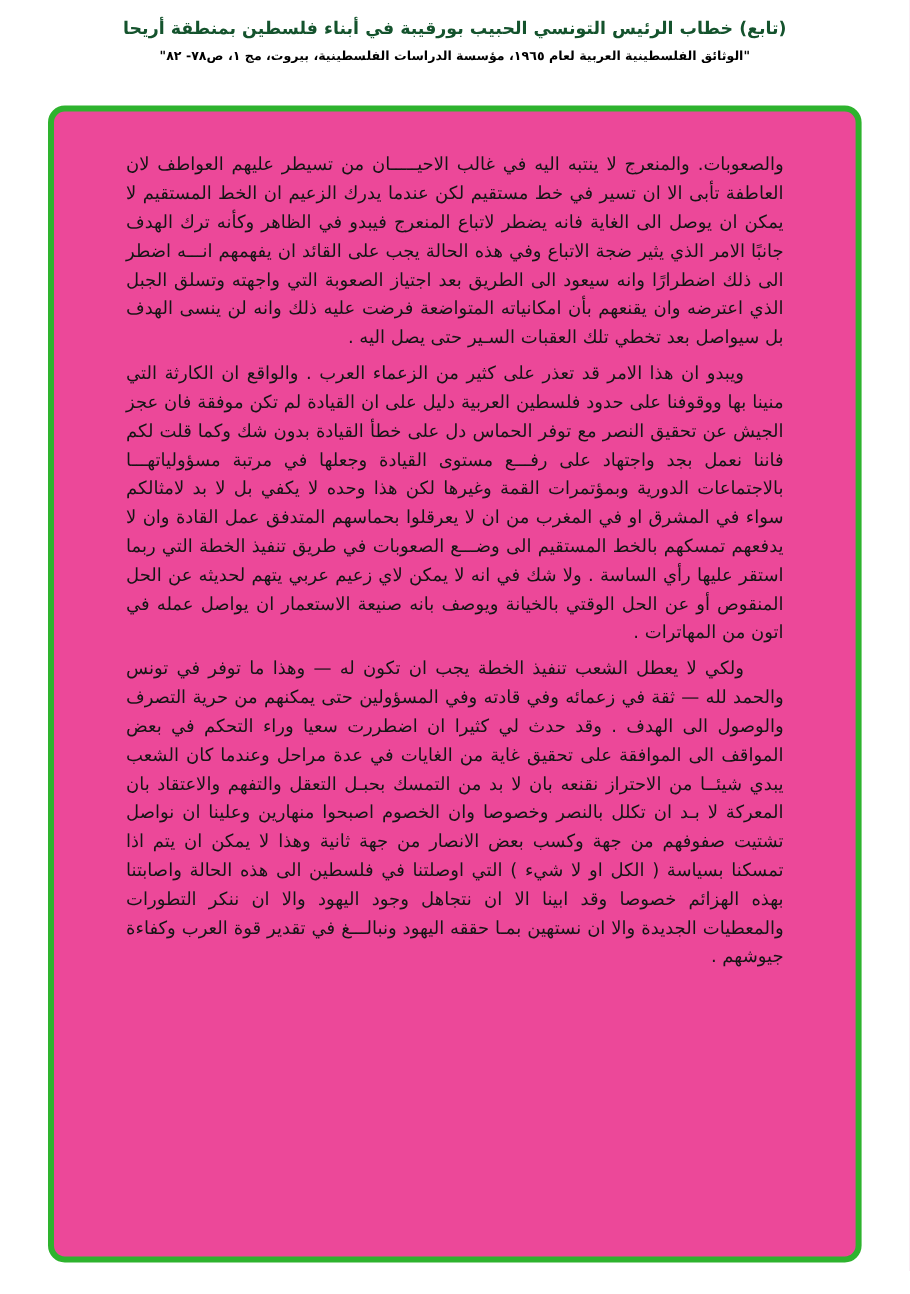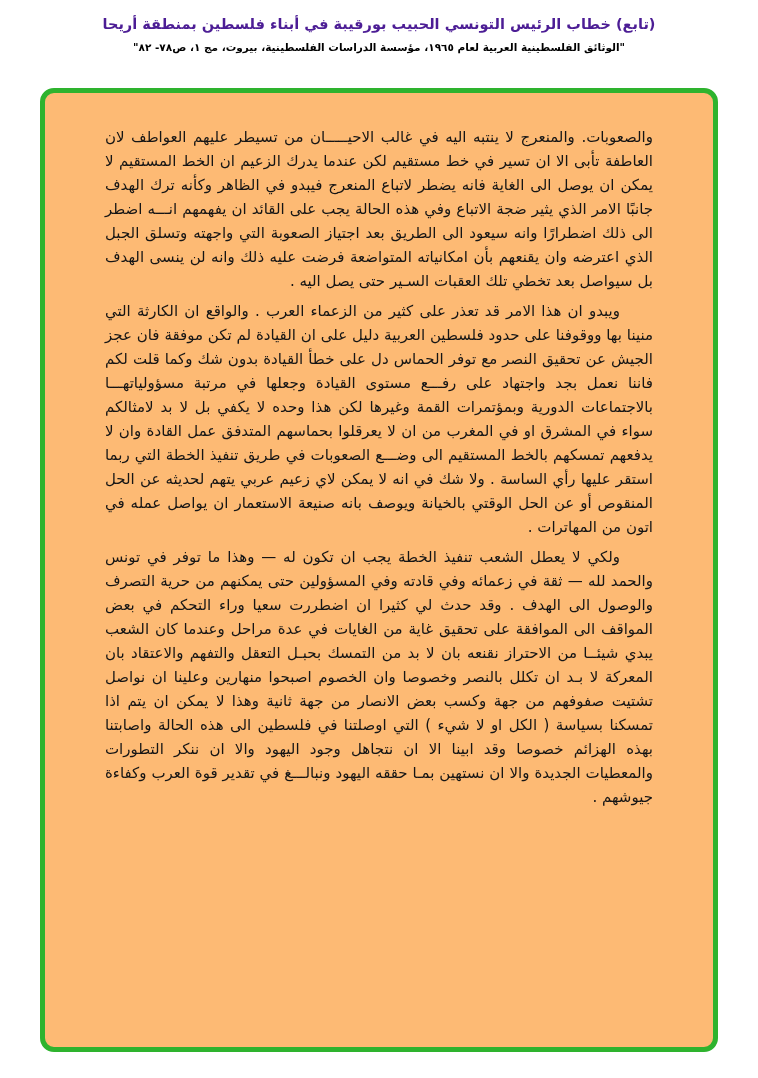--- a/index.html
+++ b/index.html
@@ -17,38 +17,38 @@
       overflow: hidden;
       color: #111;
     }
     .header {
       text-align: center;
       padding-top: 16px;
     }
     .title {
       font-size: 14.5px;
       font-weight: bold;
-      color: #4c1d95;
+      color: #14532d;
       letter-spacing: 0.2px;
     }
     .source {
       margin-top: 9px;
       font-size: 10.5px;
       font-weight: bold;
       color: #000;
     }
     .scan-frame {
       position: absolute;
       top: 88px;
       right: 40px;
       left: 40px;
       bottom: 26px;
       border: 5px solid #0369a1;
       border-radius: 14px;
-      background: #fdba74;
+      background: #ec4899;
       box-sizing: border-box;
     }
     .scan-body {
       padding: 32px 60px 0 60px;
       font-size: 15px;
       line-height: 24px;
       text-align: justify;
       color: #151515;
     }
     .scan-body p {

